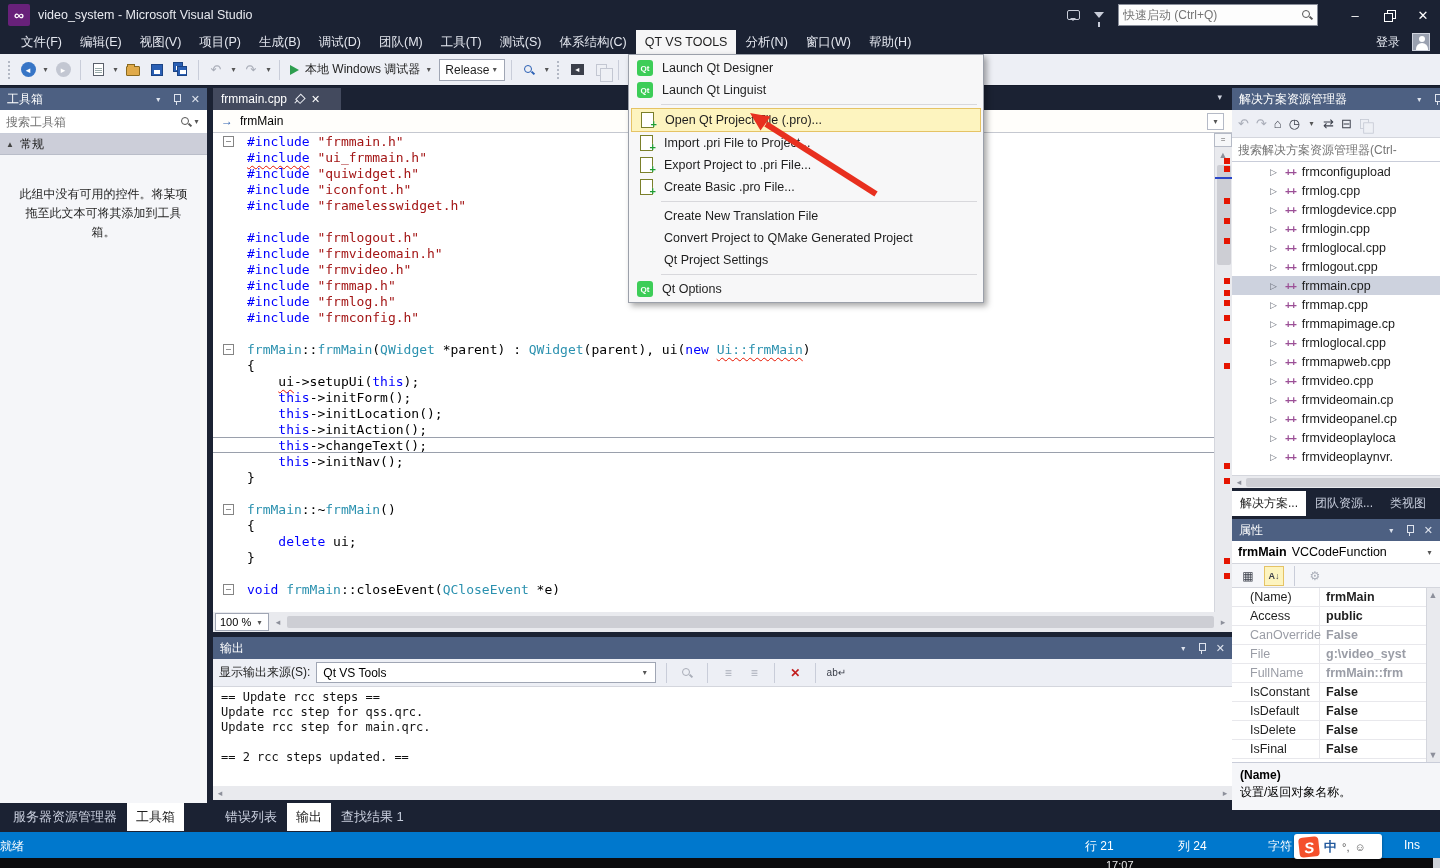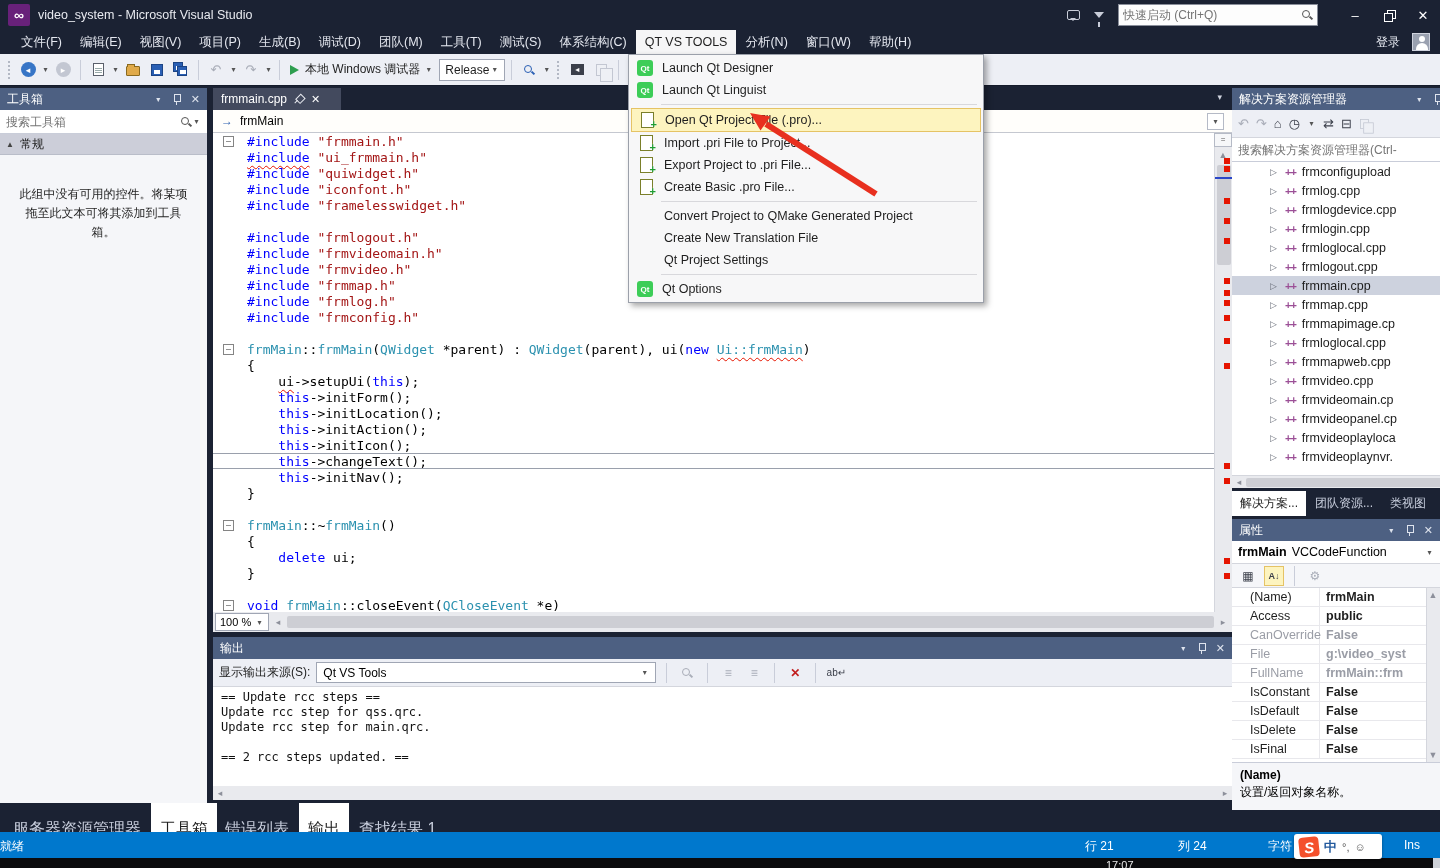--- a/index.html
+++ b/index.html
@@ -127,21 +127,21 @@
 .pti.sel{background:#fdf4bf;border:1px solid #e5c365}
 .pgrid{flex:1;position:relative;background:#fff;overflow:hidden}
 .prow{height:19px;display:flex;border-bottom:1px solid #e8e8ec;font-size:12.5px}
 .prow .pk{width:88px;padding-left:18px;display:flex;align-items:center;border-right:1px solid #e8e8ec;color:#1e1e1e}
 .prow .pv{flex:1;padding-left:6px;display:flex;align-items:center;font-weight:bold;color:#1e1e1e;overflow:hidden;white-space:nowrap}
 .prow.dim .pk,.prow.dim .pv{color:#9a9da6}
 .pdesc{height:48px;border-top:1px solid #c9cdd9;background:#f5f6f9;padding:5px 8px;font-size:12px}
 .pdesc b{display:block;margin-bottom:2px}
 
 .btabs{height:29px;display:flex;align-items:flex-start;gap:1px}
-.btab{padding:16px 9px;font-size:16px;color:#c8cedd;white-space:nowrap}
+.btab{padding:5px 9px;font-size:13px;color:#c8cedd;white-space:nowrap}
 .btab.active{background:#fff;color:#1e1e1e}
 
 .statusbar{left:0;top:832px;width:1440px;height:26px;background:#0078cd;color:#fff;font-size:12px}
 .statusbar .s-item{position:absolute;top:6px}
 
 .taskstrip{left:0;top:858px;width:1440px;height:10px;background:#0b0b0d;overflow:hidden;color:#e8e8e8;font-size:11px}
 .showdesk{position:absolute;right:0;top:0;width:7px;height:10px;background:#cfd2d8}
 
 .ime{left:1294px;top:834px;width:88px;height:25px;background:#fff;border-radius:3px;box-shadow:0 1px 3px rgba(0,0,0,.4);display:flex;align-items:center;gap:5px;padding:0 5px;z-index:40}
 .slogo{width:20px;height:20px;background:#f4502c;border-radius:4px;color:#fff;font-weight:bold;font-size:15px;font-style:italic;display:flex;align-items:center;justify-content:center;transform:rotate(-6deg)}
@@ -319,21 +319,20 @@
       <div class="code-line"><span class="c-d">#include</span><span class="c-p"> </span><span class="c-s">"frmmap.h"</span></div>
       <div class="code-line"><span class="c-d">#include</span><span class="c-p"> </span><span class="c-s">"frmlog.h"</span></div>
       <div class="code-line"><span class="c-d">#include</span><span class="c-p"> </span><span class="c-s">"frmconfig.h"</span></div>
       <div class="code-line"></div>
       <div class="code-line"><span class="fold">–</span><span class="c-t">frmMain</span><span class="c-p">::</span><span class="c-t">frmMain</span><span class="c-p">(</span><span class="c-t">QWidget</span><span class="c-p"> *parent) : </span><span class="c-t">QWidget</span><span class="c-p">(parent), ui(</span><span class="c-k">new</span><span class="c-p"> </span><span class="c-t squig">Ui::frmMain</span><span class="c-p">)</span></div>
       <div class="code-line"><span class="c-p">{</span></div>
       <div class="code-line"><span class="c-p">    </span><span class="c-p squig">ui</span><span class="c-p">-&gt;setupUi(</span><span class="c-k">this</span><span class="c-p">);</span></div>
       <div class="code-line"><span class="c-p">    </span><span class="c-k">this</span><span class="c-p">-&gt;initForm();</span></div>
       <div class="code-line"><span class="c-p">    </span><span class="c-k">this</span><span class="c-p">-&gt;initLocation();</span></div>
       <div class="code-line"><span class="c-p">    </span><span class="c-k">this</span><span class="c-p">-&gt;initAction();</span></div>
-      <div class="code-line"><span class="c-p">    </span><span class="c-k">this</span><span class="c-p">-&gt;initIcon();</span></div>
       <div class="code-line cur"><span class="c-p">    </span><span class="c-k">this</span><span class="c-p">-&gt;changeText();</span></div>
       <div class="code-line"><span class="c-p">    </span><span class="c-k">this</span><span class="c-p">-&gt;initNav();</span></div>
       <div class="code-line"><span class="c-p">}</span></div>
       <div class="code-line"></div>
       <div class="code-line"><span class="fold">–</span><span class="c-t">frmMain</span><span class="c-p">::~</span><span class="c-t">frmMain</span><span class="c-p">()</span></div>
       <div class="code-line"><span class="c-p">{</span></div>
       <div class="code-line"><span class="c-p">    </span><span class="c-k">delete</span><span class="c-p"> ui;</span></div>
       <div class="code-line"><span class="c-p">}</span></div>
       <div class="code-line"></div>
       <div class="code-line"><span class="fold">–</span><span class="c-k">void</span><span class="c-p"> </span><span class="c-t">frmMain</span><span class="c-p">::closeEvent(</span><span class="c-t">QCloseEvent</span><span class="c-p"> *e)</span></div>
@@ -667,25 +666,25 @@
         <span class="mi doc"></span>
         <span class="mlabel">Export Project to .pri File...</span>
       </div>
       <div class="menu-item">
         <span class="mi doc"></span>
         <span class="mlabel">Create Basic .pro File...</span>
       </div>
       <div class="menu-sep"></div>
       <div class="menu-item">
         <span class="mi"></span>
+        <span class="mlabel">Create New Translation File</span>
+      </div>
+      <div class="menu-item">
+        <span class="mi"></span>
         <span class="mlabel">Convert Project to QMake Generated Project</span>
-      </div>
-      <div class="menu-item">
-        <span class="mi"></span>
-        <span class="mlabel">Create New Translation File</span>
       </div>
       <div class="menu-item">
         <span class="mi"></span>
         <span class="mlabel">Qt Project Settings</span>
       </div>
       <div class="menu-sep"></div>
       <div class="menu-item">
         <span class="mi qt">Qt</span>
         <span class="mlabel">Qt Options</span>
       </div>

